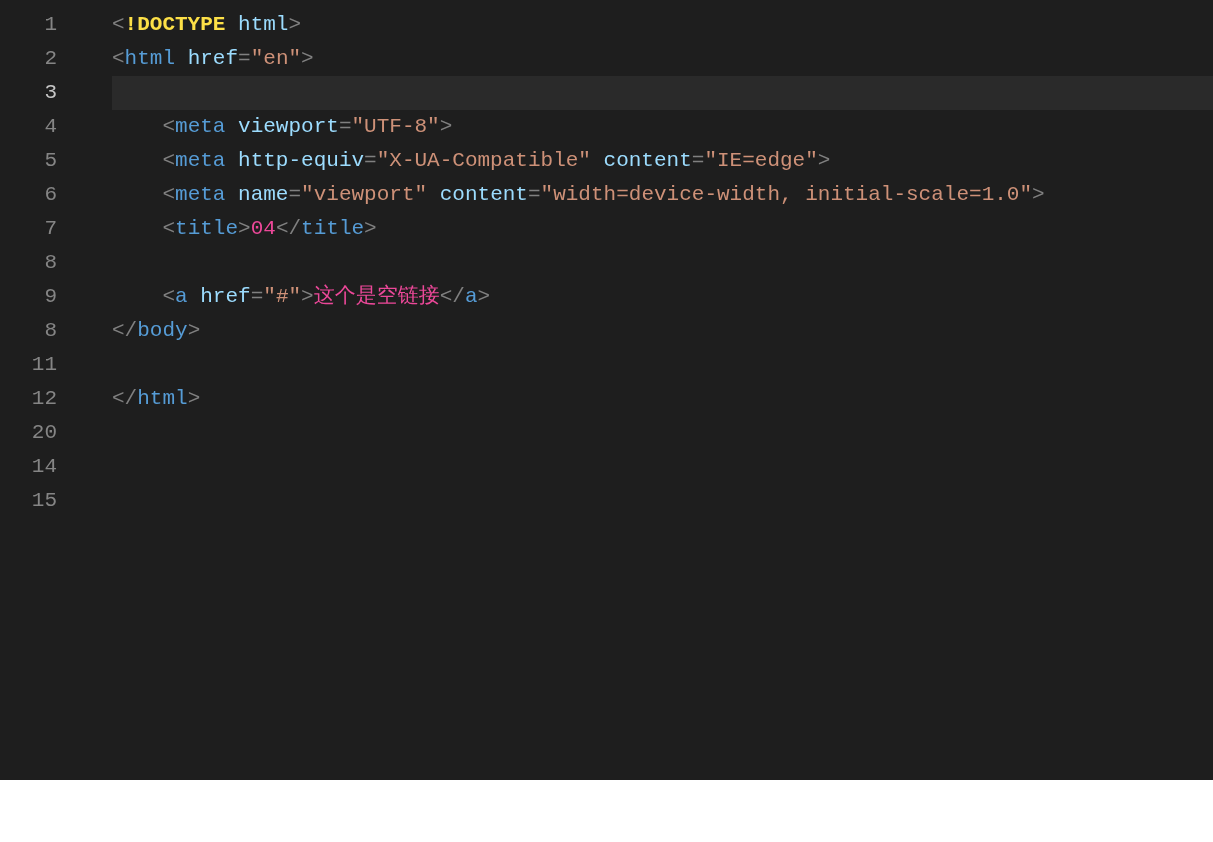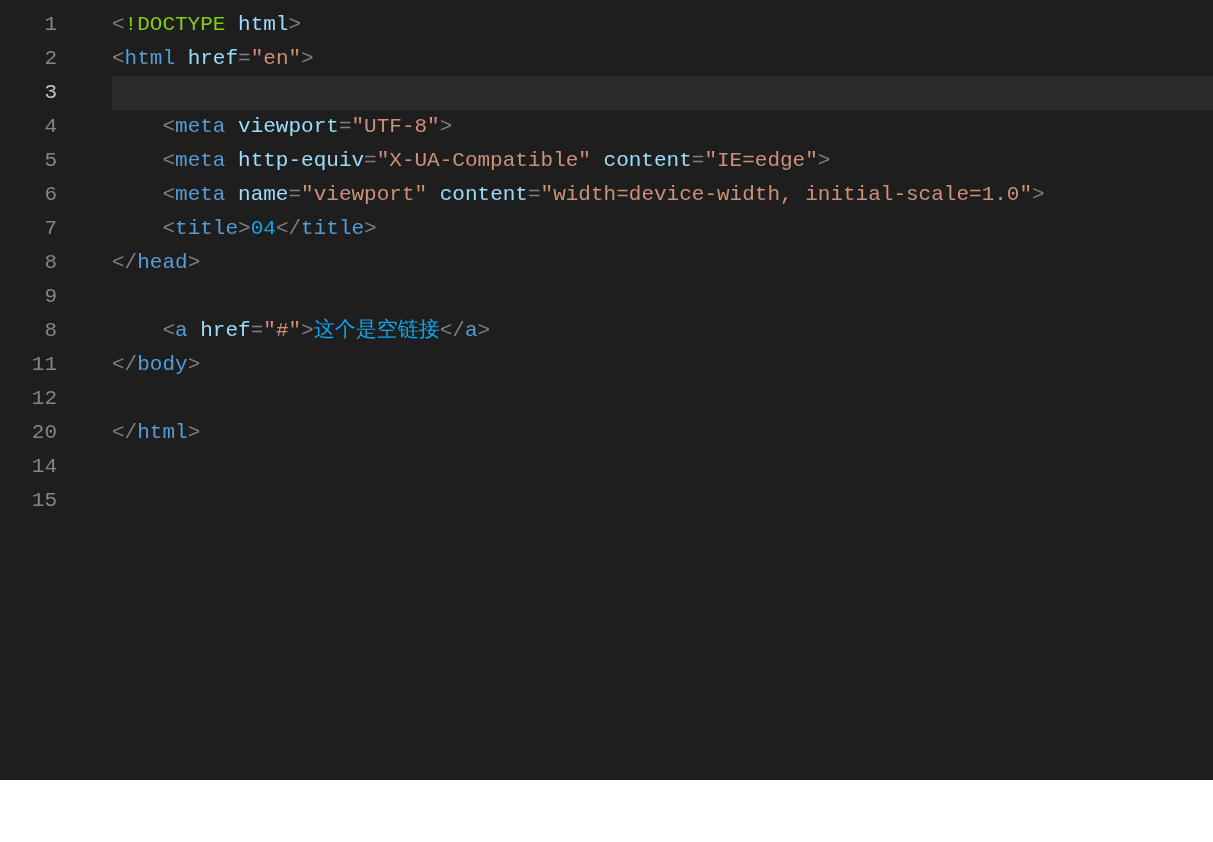--- a/index.html
+++ b/index.html
@@ -61,25 +61,25 @@
     left: 27px;
     top: 0;
     bottom: 0;
     width: 1px;
     background: #404040;
     z-index: 0;
   }
   .line span { position: relative; z-index: 1; }
   .indent-pad { display: inline-block; width: 27px; }
   .punct { color: #808080; }      
-  .doctype { color: #84cc16; }    
+  .doctype { color: #fde047; font-weight: bold; }    
   .tag { color: #569cd6; }        
   .attrname { color: #9cdcfe; }   
   .attrval { color: #ce9178; }    
-  .text { color: #0ea5e9; }       
+  .text { color: #ec4899; }       
 </style>
 </head>
 <body>
 
 <div class="editor">
 
   <div class="gutter">
     <div class="ln"><span>1</span></div>
     <div class="ln"><span>2</span></div>
     <div class="ln active"><span>3</span></div>
@@ -107,21 +107,20 @@
 
 
     <div class="line"><span class="guide"></span><span class="indent-pad"></span><span class="text">    </span><span class="punct">&lt;</span><span class="tag">meta</span><span class="text"> </span><span class="attrname">viewport</span><span class="punct">=</span><span class="attrval">"UTF-8"</span><span class="punct">&gt;</span></div>
 
     <div class="line"><span class="guide"></span><span class="indent-pad"></span><span class="text">    </span><span class="punct">&lt;</span><span class="tag">meta</span><span class="text"> </span><span class="attrname">http-equiv</span><span class="punct">=</span><span class="attrval">"X-UA-Compatible"</span><span class="text"> </span><span class="attrname">content</span><span class="punct">=</span><span class="attrval">"IE=edge"</span><span class="punct">&gt;</span></div>
 
     <div class="line"><span class="guide"></span><span class="indent-pad"></span><span class="text">    </span><span class="punct">&lt;</span><span class="tag">meta</span><span class="text"> </span><span class="attrname">name</span><span class="punct">=</span><span class="attrval">"viewport"</span><span class="text"> </span><span class="attrname">content</span><span class="punct">=</span><span class="attrval">"width=device-width, initial-scale=1.0"</span><span class="punct">&gt;</span></div>
 
     <div class="line"><span class="guide"></span><span class="indent-pad"></span><span class="text">    </span><span class="punct">&lt;</span><span class="tag">title</span><span class="punct">&gt;</span><span class="text">04</span><span class="punct">&lt;</span><span class="punct">/</span><span class="tag">title</span><span class="punct">&gt;</span></div>
 
-    <div class="line"><span class="indent-pad"></span><span class="punct">&lt;</span><span class="punct">/</span><span class="tag">head</span><span class="punct">&gt;</span></div>
 
     <div class="line"></div>
 
 
     <div class="line"><span class="guide"></span><span class="indent-pad"></span><span class="text">    </span><span class="punct">&lt;</span><span class="tag">a</span><span class="text"> </span><span class="attrname">href</span><span class="punct">=</span><span class="attrval">"#"</span><span class="punct">&gt;</span><span class="text">这个是空链接</span><span class="punct">&lt;</span><span class="punct">/</span><span class="tag">a</span><span class="punct">&gt;</span></div>
 
     <div class="line"><span class="indent-pad"></span><span class="punct">&lt;</span><span class="punct">/</span><span class="tag">body</span><span class="punct">&gt;</span></div>
 
     <div class="line"></div>
 

